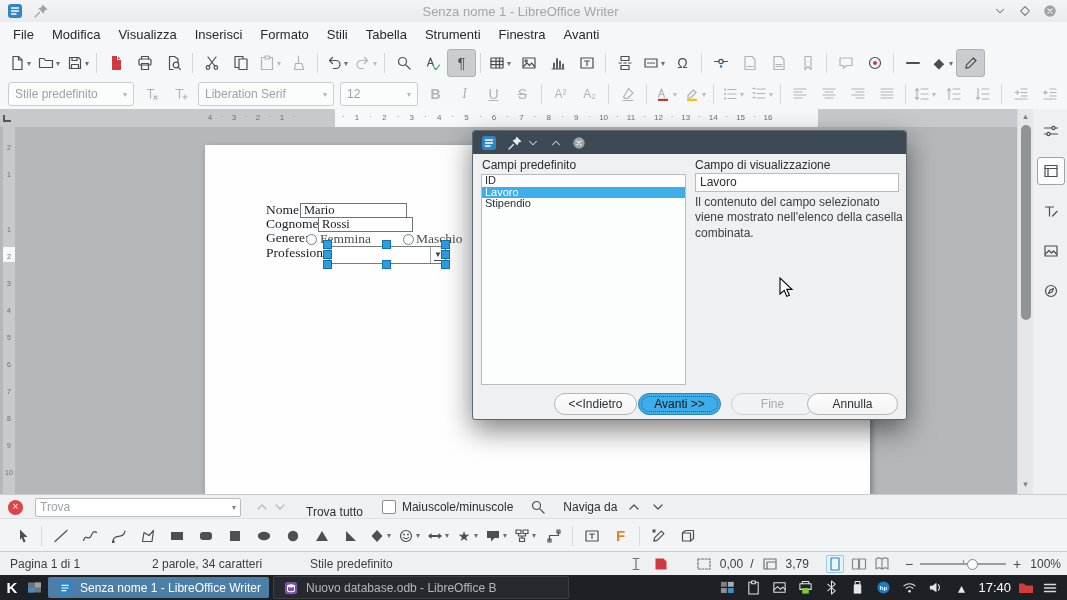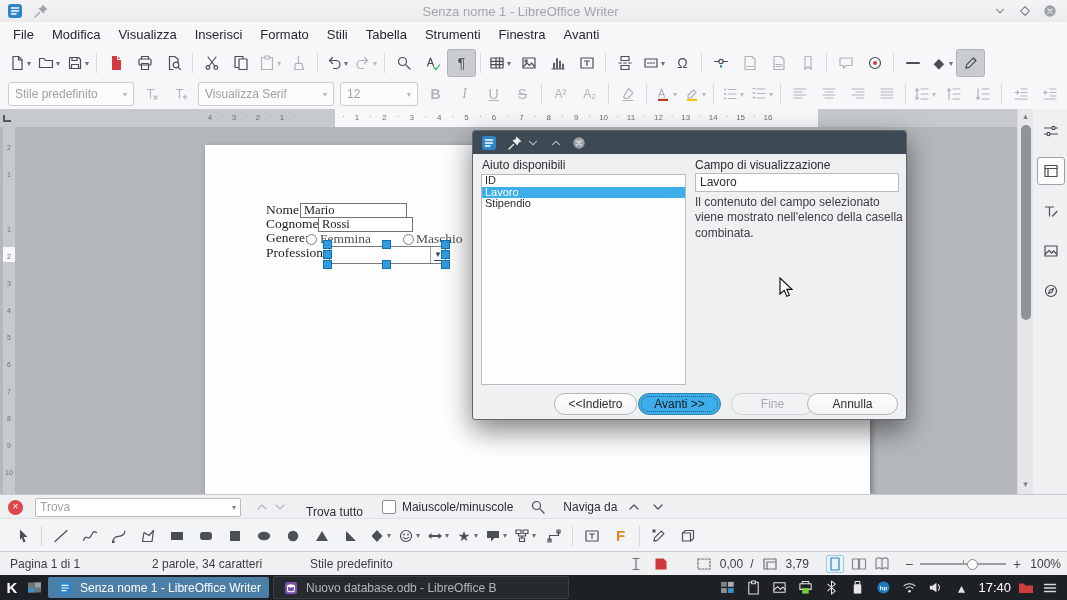--- a/index.html
+++ b/index.html
@@ -466,21 +466,21 @@
         <span class="tbtn dis" data-name="new-style-button">
           <span class="icon" data-name="new-style-icon">
             <svg viewBox="0 0 16 16">
               <path d="M3 3.5h7M6.5 3.5V12"></path>
               <path d="M12 9v4M10 11h4"></path>
             </svg>
           </span>
         </span>
       </span>
     <span class="sel" style="width:122px" data-name="font-name-select">
-      <span data-name="font-name-value">Visualizza Serif</span>
+      <span data-name="font-name-value">Liberation Serif</span>
         <span class="dd">▾</span>
     </span>
     <span class="sel" style="width:64px" data-name="font-size-select">
       <span data-name="font-size-value">12</span>
         <span class="dd">▾</span>
     </span>
     <span id="fmt-char-icons" style="display:flex;align-items:center">
         <span class="tbtn dis" data-name="bold-button">
           <span class="icon" data-name="bold-icon">
             <span class="g">B</span>
@@ -804,21 +804,21 @@
             </svg>
           </span>
         <span class="icon" data-name="dialog-close-button">
             <svg viewBox="0 0 16 16">
               <circle cx="8" cy="8" r="6.5" fill="#9da2a6" stroke="none"></circle>
               <path d="M5.5 5.5l5 5M10.5 5.5l-5 5" stroke="#eef0f1" stroke-width="1.4"></path>
             </svg>
           </span>
       </span>
     </div>
-    <span class="dlg-label" style="left:9px;top:27px" data-name="available-fields-label">Aiuto disponibili</span>
+    <span class="dlg-label" style="left:9px;top:27px" data-name="available-fields-label">Campi predefinito</span>
     <div class="listbox" id="dlg-list" data-name="available-fields-listbox">
         <div class="lrow" data-name="field-list-item">ID</div>
         <div class="lrow selected" data-name="field-list-item">Lavoro</div>
         <div class="lrow" data-name="field-list-item">Stipendio</div>
       </div>
     <span class="dlg-label" style="left:222px;top:27px" data-name="display-field-label">Campo di visualizzazione</span>
     <div class="dlg-input" data-name="display-field-input">Lavoro</div>
     <div class="dlg-desc" data-name="dialog-description">Il contenuto del campo selezionato viene mostrato nell'elenco della casella combinata.</div>
     <div class="btn" style="left:81px;width:81px" data-name="back-button">&lt;&lt;Indietro</div>
     <div class="btn primary" style="left:165px;width:81px" data-name="next-button">Avanti &gt;&gt;</div>

